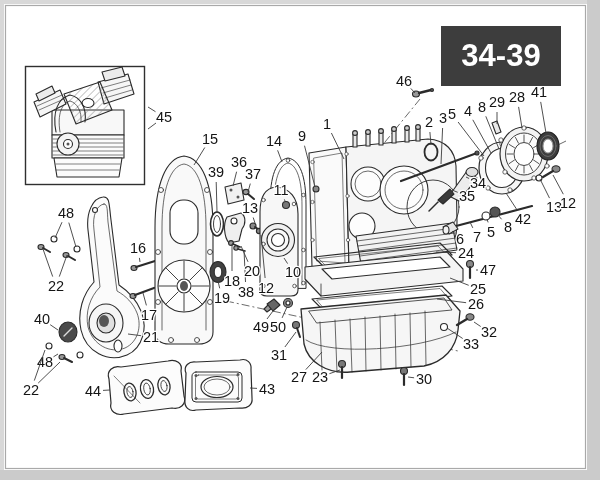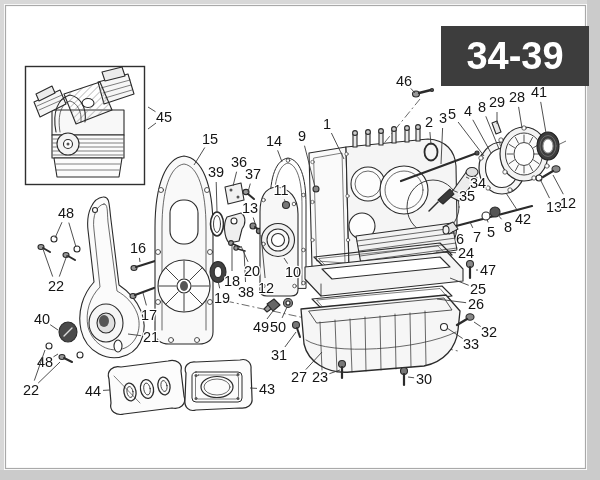--- a/index.html
+++ b/index.html
@@ -1,21 +1,21 @@
 <!DOCTYPE html>
 <html><head>
 <meta charset="utf-8">
 <style>
   html,body{margin:0;padding:0;background:#fff;}
   #stage{position:relative;width:600px;height:480px;overflow:hidden;background:#fff;
          font-family:"Liberation Sans",sans-serif;}
   #diagram-svg{position:absolute;left:0;top:0;}
-  #badge{position:absolute;left:441px;top:26px;width:148px;height:60px;
+  #badge{position:absolute;left:441px;top:26px;width:120px;height:60px;
          display:flex;align-items:center;justify-content:center;
-         font-size:38px;font-weight:bold;letter-spacing:0;
+         font-size:31px;font-weight:bold;letter-spacing:0;
          font-family:"Liberation Sans",sans-serif;}
   .callout-num{font-family:"Liberation Sans",sans-serif;font-size:14.5px;fill:#141414;
                text-anchor:middle;paint-order:stroke;stroke:#ffffff;stroke-width:2.5px;}
   .leader{stroke:#3c3c3c;stroke-width:0.9;fill:none;}
   .dashdot{stroke:#5a5a5a;stroke-width:0.9;stroke-dasharray:8 3 2 3;fill:none;}
   .s{stroke:#2b2b2b;stroke-width:1.1;stroke-linejoin:round;stroke-linecap:round;}
   .t{stroke:#2b2b2b;stroke-width:0.6;fill:none;}
 </style>
 </head>
 <body>

